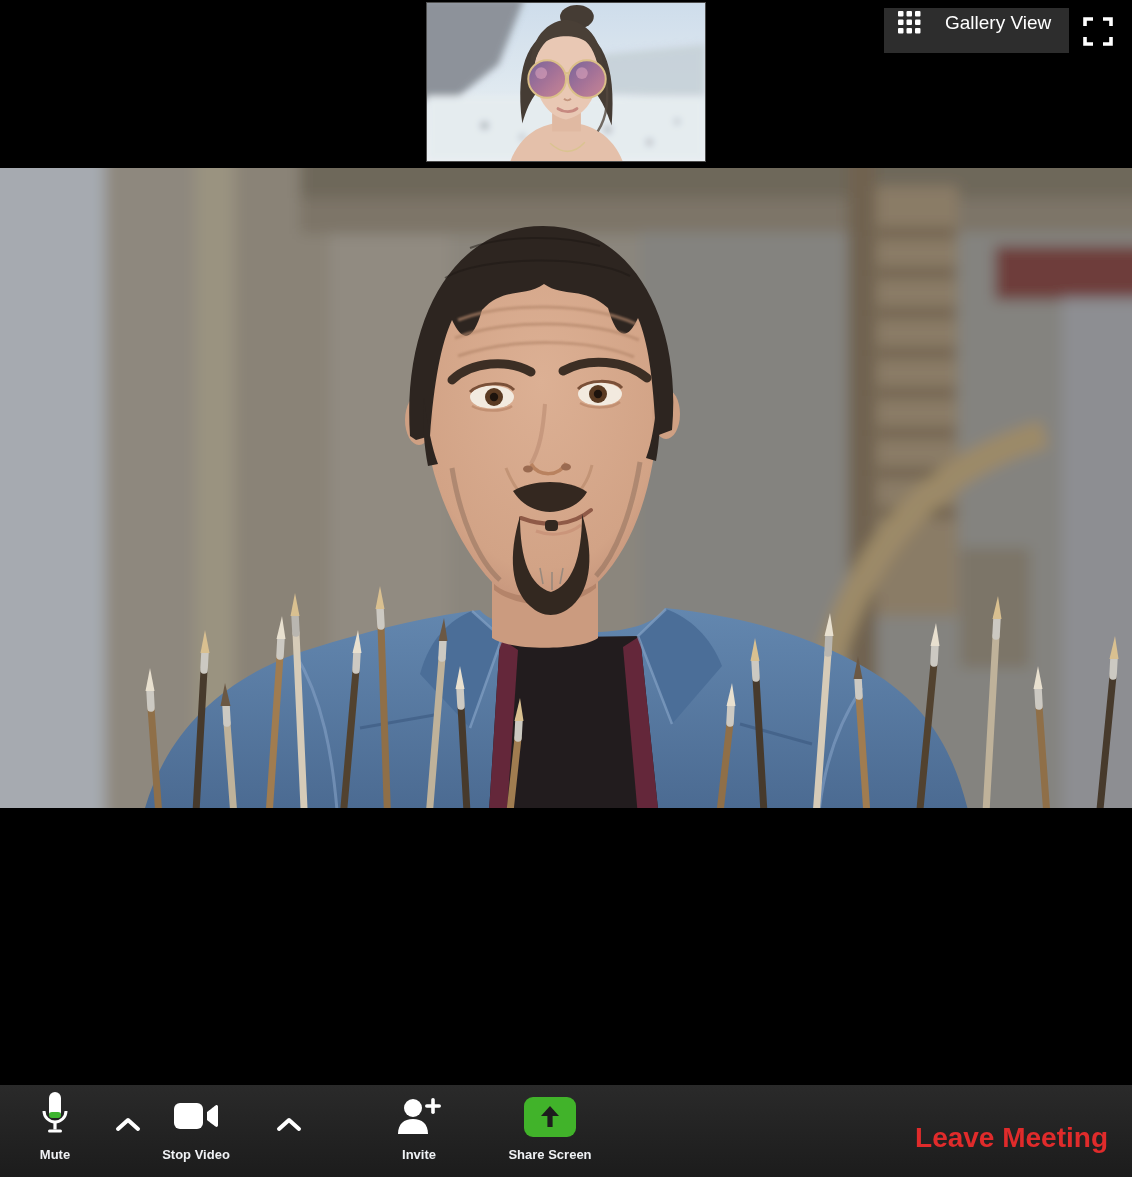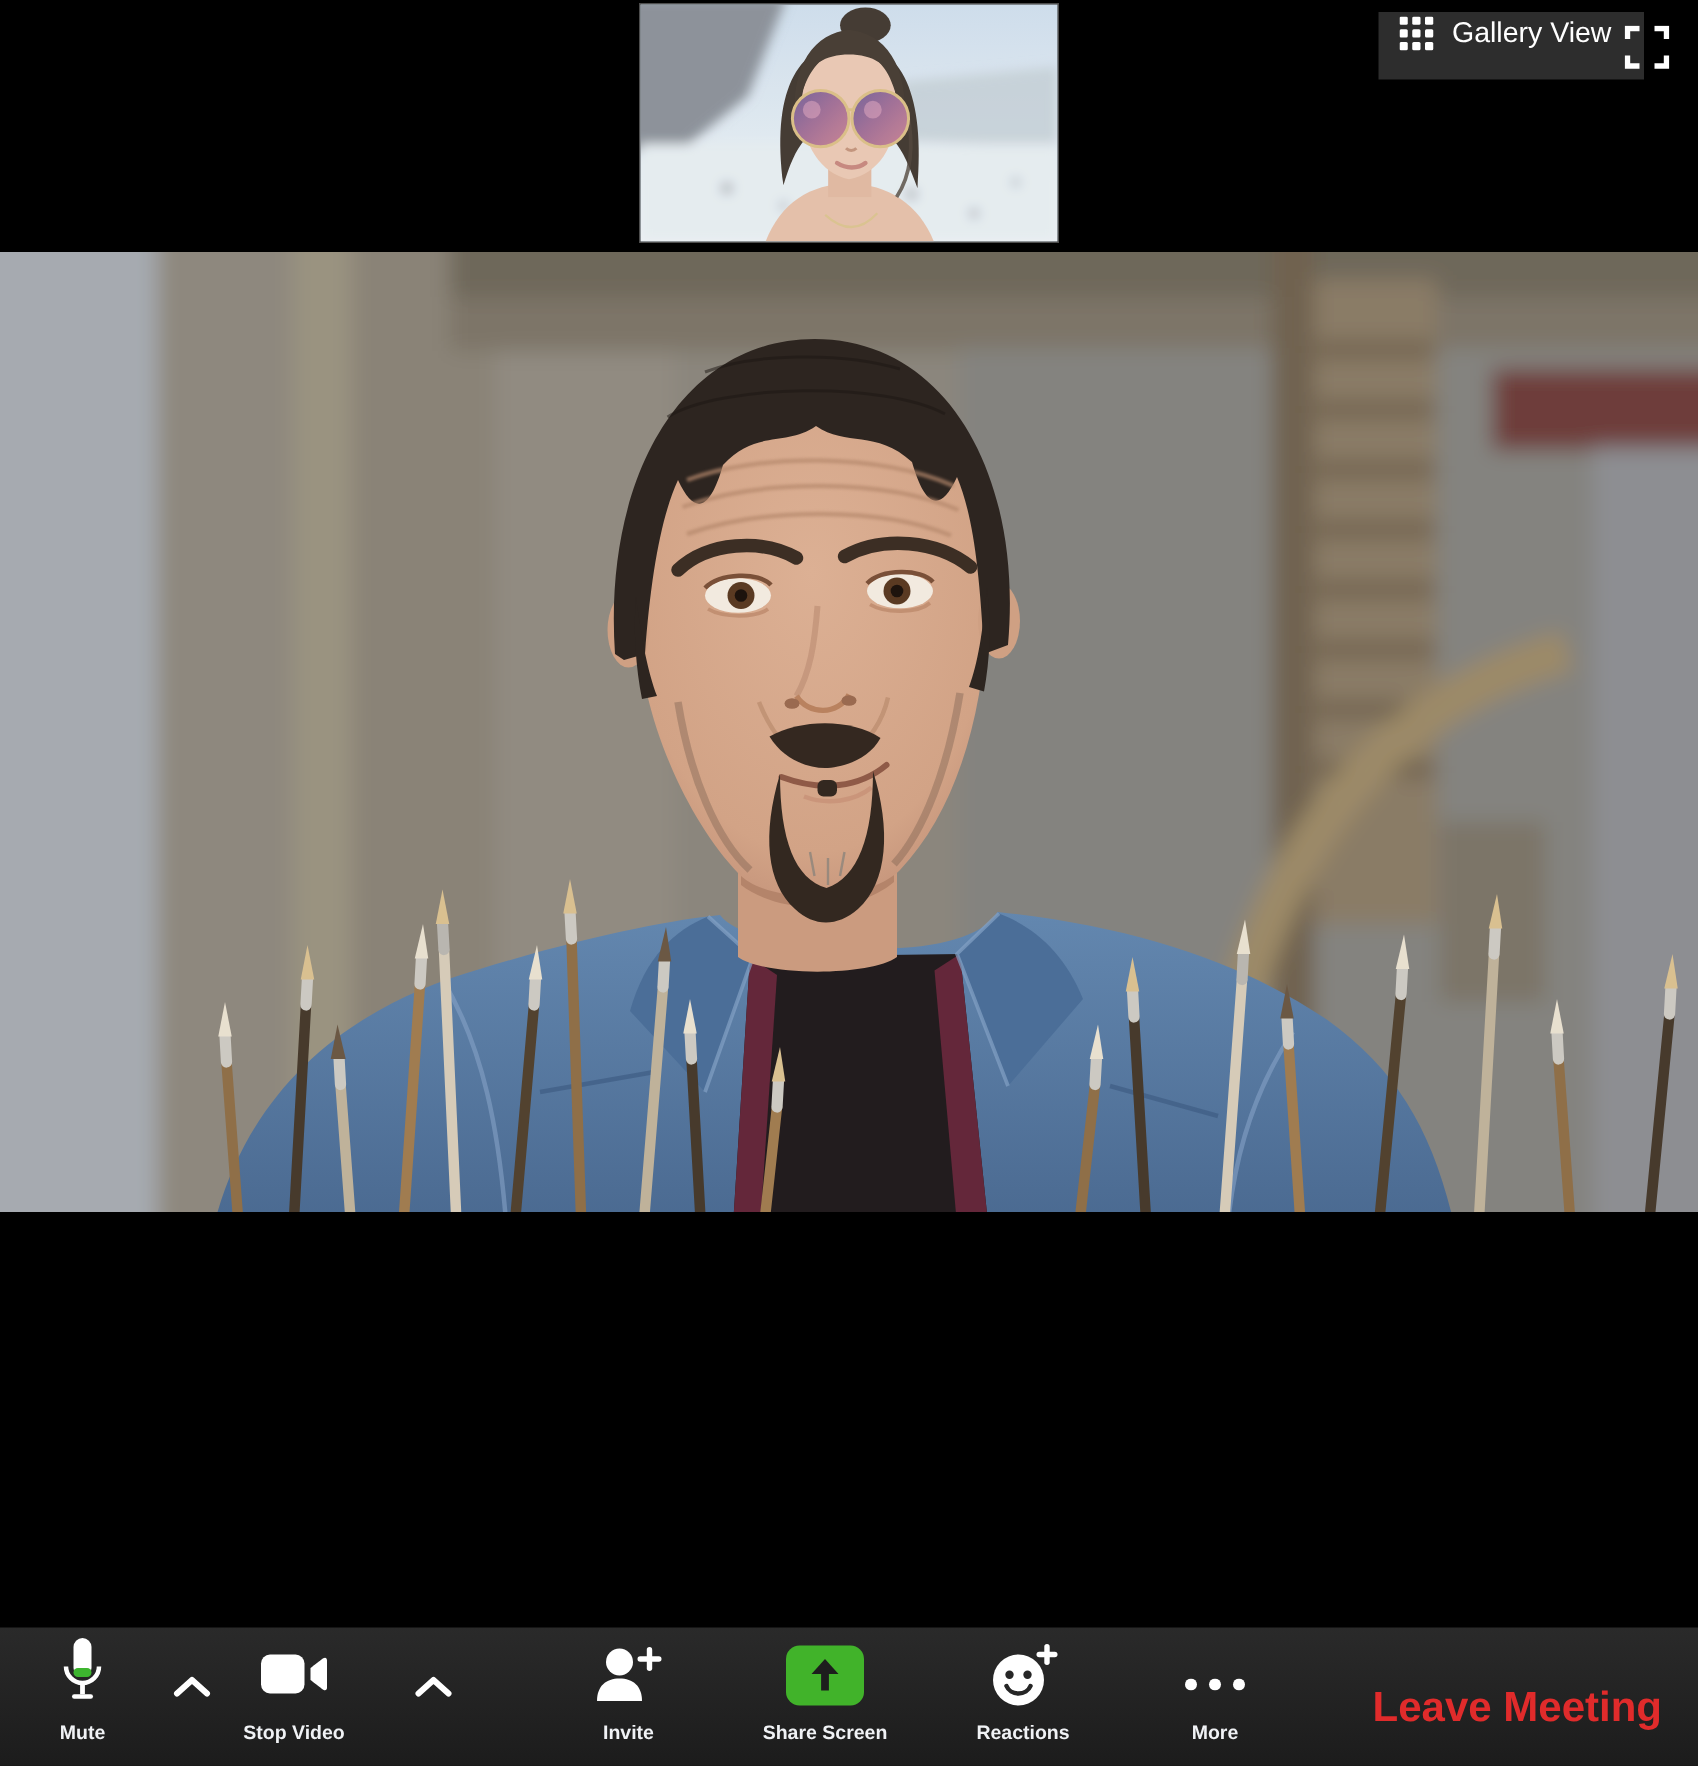--- a/index.html
+++ b/index.html
@@ -11,22 +11,22 @@
   
   .topbar{position:absolute;top:0;left:0;width:1132px;height:168px;background:#000;}
   .self-view{
     position:absolute;left:426px;top:2px;width:280px;height:160px;
     border:1px solid #4d4d4d;box-sizing:border-box;background:#9aa4ad;overflow:hidden;
   }
   .self-view svg{display:block;width:100%;height:100%;}
   .gallery-btn{
     position:absolute;left:884px;top:8px;height:45px;min-width:177px;
     background:#2d2d2d;border:none;color:#fff;display:flex;align-items:center;
-    gap:12px;padding:0 18px 16px 14px;font-size:19px;font-weight:400;
-    font-family:"Liberation Sans",sans-serif;cursor:pointer;box-sizing:border-box;margin-left:35px;
+    gap:24px;padding:0 18px 16px 14px;font-size:19px;font-weight:400;
+    font-family:"Liberation Sans",sans-serif;cursor:pointer;box-sizing:border-box;
   }
   .fullscreen-btn{position:absolute;left:1083px;top:17px;width:30px;height:29px;cursor:pointer;}
   
   .main-video{position:absolute;top:168px;left:0;width:1132px;height:640px;background:#8b867d;}
   .main-video svg{display:block;width:100%;height:100%;}
   
   .toolbar{
     position:absolute;left:0;top:1085px;width:1132px;height:92px;
     background:linear-gradient(180deg,#2a2a2a 0%,#1c1c1c 100%);
   }
@@ -383,40 +383,17 @@
         <svg width="46" height="38" viewBox="0 0 46 38">
           <circle cx="17" cy="10" r="9" fill="#fff"></circle>
           <path d="M2 36 C2 26 8 21 17 21 C26 21 32 26 32 36 Z" fill="#fff"></path>
           <rect x="29" y="6.2" width="16" height="3.6" rx="1.8" fill="#fff"></rect>
           <rect x="35.2" y="0" width="3.6" height="16" rx="1.8" fill="#fff"></rect>
         </svg>
       </span>
       <span class="tool-label">Invite</span>
     </div>
 
-    <div class="tool-item" style="left:682px;top:0;width:110px;height:92px;">
-      <span class="icon-slot" style="left:50%;top:11px;">
-        <svg width="48" height="42" viewBox="0 0 48 42">
-          <circle cx="21" cy="24" r="17" fill="#fff"></circle>
-          <circle cx="15" cy="20.5" r="2.8" fill="#262626"></circle>
-          <circle cx="27" cy="20.5" r="2.8" fill="#262626"></circle>
-          <path d="M13 28 a8.5 7.5 0 0 0 16 0" stroke="#262626" stroke-width="3" fill="none" stroke-linecap="round"></path>
-          <rect x="33" y="5.2" width="14" height="3.6" rx="1.8" fill="#fff"></rect>
-          <rect x="38.2" y="0" width="3.6" height="14" rx="1.8" fill="#fff"></rect>
-        </svg>
-      </span>
-      <span class="tool-label">Reactions</span>
-    </div>
-
-    <div class="tool-item" style="left:810px;top:0;width:90px;height:92px;">
-      <span class="icon-slot" style="left:50%;top:29px;">
-        <svg width="40" height="8" viewBox="0 0 40 8">
-          <circle cx="4" cy="4" r="4" fill="#fff"></circle>
-          <circle cx="20" cy="4" r="4" fill="#fff"></circle>
-          <circle cx="36" cy="4" r="4" fill="#fff"></circle>
-        </svg>
-      </span>
-      <span class="tool-label">More</span>
-    </div>
+
 
     <button class="leave-btn">Leave Meeting</button>
   </div>
 </div>
 
 </body></html>

